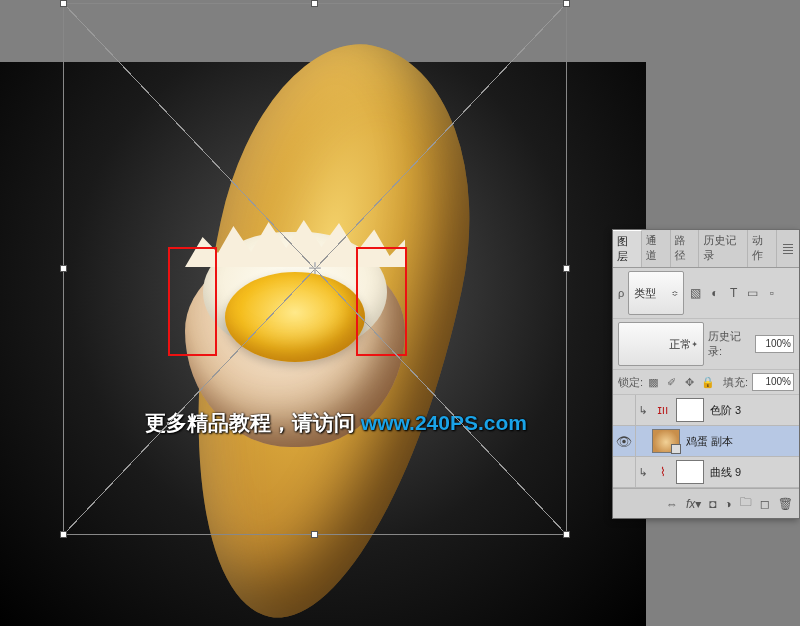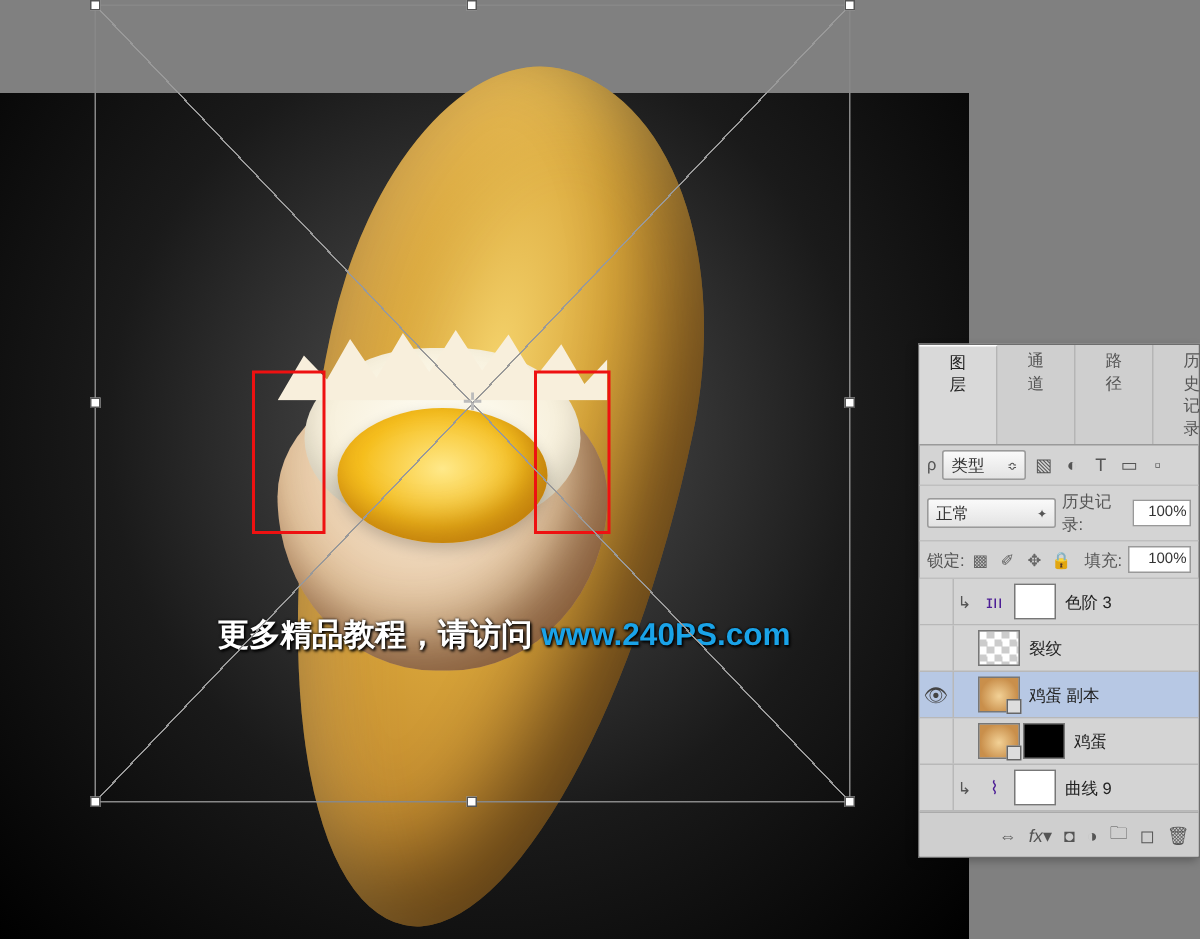--- a/index.html
+++ b/index.html
@@ -21,49 +21,49 @@
   .h-ml{left:-4px;top:calc(50% - 4px)}.h-mr{right:-4px;top:calc(50% - 4px)}
   .center-mark{position:absolute;left:calc(50% - 8px);top:calc(50% - 8px);width:16px;height:16px;color:#bbb;font-size:16px;line-height:16px;text-align:center}
   .red-box{position:absolute;border:2px solid #e11}
   .rb1{left:168px;top:185px;width:45px;height:105px}
   .rb2{left:356px;top:185px;width:47px;height:105px}
   .watermark{position:absolute;left:145px;top:347px;font-size:21px;font-weight:800;color:#fff;text-shadow:0 0 2px #000,1px 1px 2px #000}
   .watermark .blue{color:#1aa3e8}
   
   .panel{position:absolute;right:0;top:229px;width:186px;background:#d4d4d4;border:1px solid #6d6d6d;box-shadow:-2px 2px 6px rgba(0,0,0,.3)}
   .tabs{display:flex;background:#cfcfcf;border-bottom:1px solid #9a9a9a;font-size:11px}
-  .tab{padding:3px 20px;color:#555;border-right:1px solid #b5b5b5;cursor:default}
+  .tab{padding:3px 4px;color:#555;border-right:1px solid #b5b5b5;cursor:default}
   .tab.active{background:#d9d9d9;color:#222;border-top:1px solid #fff}
   .menu-btn{margin-left:auto;width:18px;display:flex;flex-direction:column;justify-content:center;align-items:center;gap:2px;padding:0 3px}
   .menu-btn span{display:block;width:10px;height:1px;background:#666}
   .row{display:flex;align-items:center;padding:3px 5px;gap:4px;border-bottom:1px solid #bfbfbf;font-size:11px;color:#333}
-  .sel{height:18px;background:linear-gradient(#fafafa,#e3e3e3);border:1px solid #9a9a9a;border-radius:2px;display:flex;align-items:center;padding:0 5px;font-size:11px;flex:0 0 auto}
+  .sel{height:18px;background:linear-gradient(#fafafa,#e3e3e3);border:1px solid #9a9a9a;border-radius:2px;display:flex;align-items:center;padding:12px 5px;font-size:11px;flex:0 0 auto}
   .sel.kind{width:44px;justify-content:space-between}
-  .sel.blend{width:74px;justify-content:space-between}
+  .sel.blend{width:74px;justify-content:flex-end}
   .tiny-arrow{font-size:8px;color:#555}
   .filter-ico{width:15px;height:15px;display:flex;align-items:center;justify-content:center;color:#555;font-size:12px}
   .lbl{color:#555}
   .pct{width:38px;height:16px;background:#fff;border:1px solid #999;font-size:10px;text-align:right;padding-right:2px;line-height:16px}
   .lock-icons{display:flex;gap:5px;color:#666;align-items:center}
   .lock-icons span{width:13px;text-align:center;font-size:11px}
   
   .layers{max-height:180px}
   .layer{display:flex;align-items:center;height:30px;border-bottom:1px solid #b8b8b8;background:#d4d4d4;font-size:11px}
   .layer.sel-row{background:#b7c8e4}
   .eye{width:22px;height:30px;display:flex;align-items:center;justify-content:center;border-right:1px solid #b8b8b8;color:#444;font-size:13px}
   .eye.off{color:#bdbdbd}
   .link-col{width:14px}
   .thumb{width:26px;height:22px;border:1px solid #777;background:#fff;margin-left:2px;flex:0 0 auto;position:relative}
   .thumb.mask{background:#fff}
   .thumb.maskblk{background:#000}
   .thumb.checker{background:repeating-conic-gradient(#ccc 0 25%,#fff 0 50%) 0 0/10px 10px}
   .thumb.egg-th{background:radial-gradient(circle at 50% 55%,#f2d196 0%,#c98f4b 70%)}
   .thumb .corner{position:absolute;right:-2px;bottom:-2px;width:8px;height:8px;background:#ddd;border:1px solid #666}
   .layer-name{margin-left:6px;color:#222;white-space:nowrap;overflow:hidden}
-  .adj-ico{width:22px;height:22px;margin-left:4px;display:flex;align-items:center;justify-content:center;font-size:12px;color:#4c1d95}
+  .adj-ico{width:22px;height:22px;margin-left:4px;display:flex;align-items:center;justify-content:center;font-size:12px;color:#b91c1c}
   .clip-ar{width:10px;text-align:center;color:#555;font-size:11px;margin-left:2px}
   .panel-footer{display:flex;align-items:center;justify-content:flex-end;gap:8px;padding:4px 6px;background:#cfcfcf;border-top:1px solid #aaa;color:#555;font-size:12px}
   .panel-footer span{cursor:default}
 </style>
 </head>
 <body>
 
 <div class="canvas-area">
   <div class="potato"></div>
   <div class="egg">
@@ -147,45 +147,30 @@
   <div class="layers">
 
     <div class="layer">
       <div class="eye off"></div>
       <span class="clip-ar">↳</span>
       <div class="adj-ico">ɪıı</div>
       <div class="thumb mask"></div>
       <span class="layer-name">色阶 3</span>
     </div>
 
-    <div class="layer">
-      <div class="eye off"></div>
-      <div class="link-col"></div>
-      <div class="thumb checker"></div>
-      <span class="layer-name">裂纹</span>
-    </div>
 
     <div class="layer sel-row">
       <div class="eye">👁</div>
       <div class="link-col"></div>
       <div class="thumb egg-th">
           <div class="corner"></div>
         </div>
       <span class="layer-name">鸡蛋 副本</span>
     </div>
 
-    <div class="layer">
-      <div class="eye off"></div>
-      <div class="link-col"></div>
-      <div class="thumb egg-th">
-          <div class="corner"></div>
-        </div>
-      <div class="thumb maskblk"></div>
-      <span class="layer-name">鸡蛋</span>
-    </div>
 
     <div class="layer">
       <div class="eye off"></div>
       <span class="clip-ar">↳</span>
       <div class="adj-ico">⌇</div>
       <div class="thumb mask"></div>
       <span class="layer-name">曲线 9</span>
     </div>
   </div>
 

